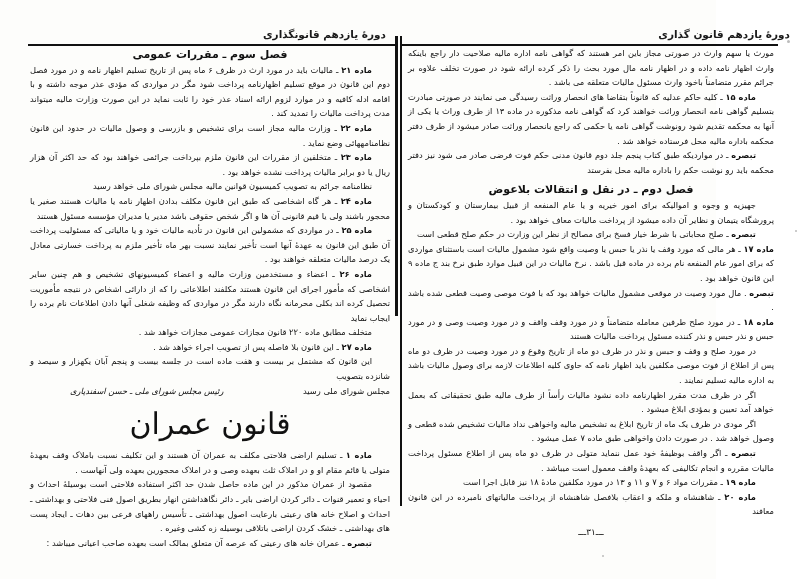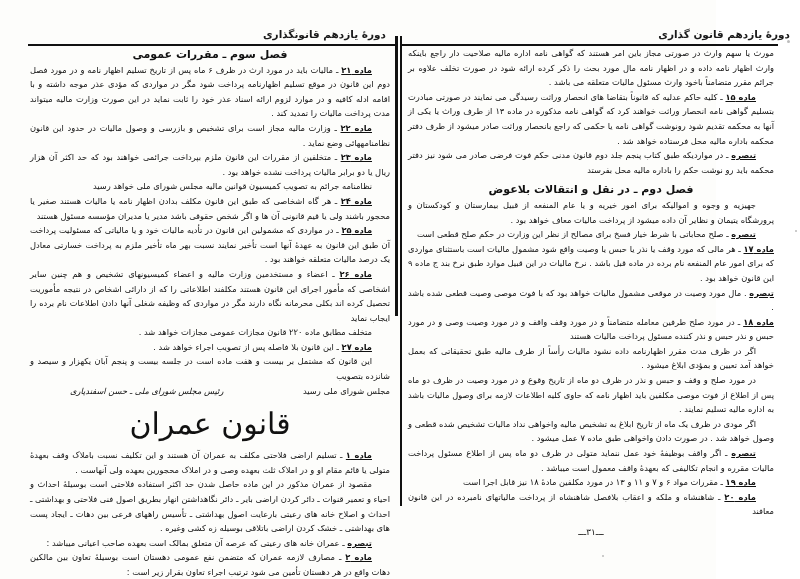--- a/index.html
+++ b/index.html
@@ -17,21 +17,21 @@
   .page-right .head-rule { left:0; right:22px; }
   .vert-rule { position:absolute; background:#111; width:3px; }
   .page-left .vert-rule { right:0; top:36px; height:280px; }
   .page-right .vert-rule { left:0; top:36px; height:470px; width:2px; }
   .body { position:absolute; font-size:8.3px; line-height:14.6px; text-align:justify; }
   .page-left .body { top:48px; left:30px; right:8px; }
   .page-right .body { top:46px; left:8px; right:26px; }
   .p { margin:0; text-indent:0; }
   .p.indent { text-indent:18px; }
   .section-title { text-align:center; font-size:11px; font-weight:bold; margin:0; }
-  .article-label { font-weight:bold;text-decoration:underline; }
+  .article-label { font-weight:bold; }
   .big-title { text-align:center; font-family:"DejaVu Serif", serif; font-size:30px; font-weight:normal; line-height:48px; margin:2px 0 0 0; letter-spacing:1px; }
   .signature-line { display:flex; justify-content:space-between; }
   .folio { text-align:center; font-size:9px; margin-top:6px; letter-spacing:1px; }
   .speck { position:absolute; background:#bbb; border-radius:50%; }
 </style>
 </head>
 <body>
 
 <div class="spread">
 
@@ -57,21 +57,20 @@
       <div class="signature-line">
         <span>مجلس شورای ملی رسید</span>
         <span style="margin-left:40px;font-style:italic;">رئیس مجلس شورای ملی ـ حسن اسفندیاری</span>
       </div>
 
       <h1 class="big-title">قانون عمران</h1>
 
       <p class="p indent"><span class="article-label">ماده ۱</span> <span>ـ تسلیم اراضی فلاحتی مکلف به عمران آن هستند و این تکلیف نسبت باملاک وقف بعهدهٔ متولی یا قائم مقام او و در املاک ثلث بعهده وصی و در املاک محجورین بعهده ولی آنهاست .</span></p>
       <p class="p indent"><span>مقصود از عمران مذکور در این ماده حاصل شدن حد اکثر استفاده فلاحتی است بوسیلهٔ احداث و احیاء و تعمیر قنوات ـ دائر کردن اراضی بایر ـ دائر نگاهداشتن انهار بطریق اصول فنی فلاحتی و بهداشتی ـ احداث و اصلاح خانه های رعیتی بارعایت اصول بهداشتی ـ تأسیس راههای فرعی بین دهات ـ ایجاد پست های بهداشتی ـ خشک کردن اراضی باتلاقی بوسیله زه کشی وغیره .</span></p>
       <p class="p indent"><span class="article-label">تبصره</span> <span>ـ عمران خانه های رعیتی که عرصه آن متعلق بمالک است بعهده صاحب اعیانی میباشد :</span></p>
-      <p class="p indent"><span class="article-label">ماده ۲</span> <span>ـ مصارف لازمه عمران که متضمن نفع عمومی دهستان است بوسیلهٔ تعاون بین مالکین دهات واقع در هر دهستان تأمین می شود ترتیب اجراء تعاون بقرار زیر است :</span></p>
 
     </div>
   </div>
 
   <div class="page page-right">
     <div class="running-head">دورهٔ یازدهم قانون گذاری</div>
     <div class="head-rule"></div>
     <div class="vert-rule"></div>
 
     <div class="body">
@@ -80,22 +79,22 @@
       <p class="p indent"><span class="article-label">ماده ۱۵</span> <span>ـ کلیه حاکم عدلیه که قانوناً بتقاضا های انحصار وراثت رسیدگی می نمایند در صورتی مبادرت بتسلیم گواهی نامه انحصار وراثت خواهند کرد که گواهی نامه مذکوره در ماده ۱۳ از طرف وراث یا یکی از آنها به محکمه تقدیم شود رونوشت گواهی نامه یا حکمی که راجع بانحصار وراثت صادر میشود از طرف دفتر محکمه باداره مالیه محل فرستاده خواهد شد .</span></p>
       <p class="p indent"><span class="article-label">تبصره</span> <span>ـ در مواردیکه طبق کتاب پنجم جلد دوم قانون مدنی حکم فوت فرضی صادر می شود نیز دفتر محکمه باید رو نوشت حکم را باداره مالیه محل بفرستد</span></p>
 
       <p class="section-title" style="margin-top:6px;">فصل دوم ـ در نقل و انتقالات بلاعوض</p>
 
       <p class="p indent"><span>جهیزیه و وجوه و اموالیکه برای امور خیریه و یا عام المنفعه از قبیل بیمارستان و کودکستان و پرورشگاه یتیمان و نظایر آن داده میشود از پرداخت مالیات معاف خواهد بود .</span></p>
       <p class="p indent"><span class="article-label">تبصره</span> <span>ـ صلح محاباتی با شرط خیار فسخ برای مصالح از نظر این وزارت در حکم صلح قطعی است</span></p>
       <p class="p"><span class="article-label">ماده ۱۷</span> <span>ـ هر مالی که مورد وقف یا نذر یا حبس یا وصیت واقع شود مشمول مالیات است باستثنای مواردی که برای امور عام المنفعه نام برده در ماده قبل باشد . نرخ مالیات در این قبیل موارد طبق نرخ بند ج ماده ۹ این قانون خواهد بود .</span></p>
       <p class="p"><span class="article-label">تبصره</span> <span>. مال مورد وصیت در موقعی مشمول مالیات خواهد بود که با فوت موصی وصیت قطعی شده باشد .</span></p>
       <p class="p"><span class="article-label">ماده ۱۸</span> <span>ـ در مورد صلح طرفین معامله متضامناً و در مورد وقف واقف و در مورد وصیت وصی و در مورد حبس و نذر حبس و نذر کننده مسئول پرداخت مالیات هستند</span></p>
+      <p class="p indent"><span>در مورد صلح و وقف و حبس و نذر در ظرف دو ماه از تاریخ وقوع و در مورد وصیت در ظرف دو ماه پس از اطلاع از فوت موصی مکلفین باید اظهار نامه که حاوی کلیه اطلاعات لازمه برای وصول مالیات باشد به اداره مالیه تسلیم نمایند .</span></p>
       <p class="p indent"><span>اگر در ظرف مدت مقرر اظهارنامه داده نشود مالیات رأساً از طرف مالیه طبق تحقیقاتی که بعمل خواهد آمد تعیین و بمؤدی ابلاغ میشود .</span></p>
-      <p class="p indent"><span>در مورد صلح و وقف و حبس و نذر در ظرف دو ماه از تاریخ وقوع و در مورد وصیت در ظرف دو ماه پس از اطلاع از فوت موصی مکلفین باید اظهار نامه که حاوی کلیه اطلاعات لازمه برای وصول مالیات باشد به اداره مالیه تسلیم نمایند .</span></p>
       <p class="p indent"><span>اگر مودی در ظرف یک ماه از تاریخ ابلاغ به تشخیص مالیه واخواهی نداد مالیات تشخیص شده قطعی و وصول خواهد شد . در صورت دادن واخواهی طبق ماده ۷ عمل میشود .</span></p>
       <p class="p indent"><span class="article-label">تبصره</span> <span>ـ اگر واقف بوظیفهٔ خود عمل ننماید متولی در ظرف دو ماه پس از اطلاع مسئول پرداخت مالیات مقرره و انجام تکالیفی که بعهدهٔ واقف معمول است میباشد .</span></p>
       <p class="p indent"><span class="article-label">ماده ۱۹</span> <span>ـ مقررات مواد ۶ و ۷ و ۱۱ و ۱۳ در مورد مکلفین مادهٔ ۱۸ نیز قابل اجرا است</span></p>
       <p class="p indent"><span class="article-label">ماده ۲۰</span> <span>ـ شاهنشاه و ملکه و اعقاب بلافصل شاهنشاه از پرداخت مالیاتهای نامبرده در این قانون معافند</span></p>
 
       <div class="folio">ـــ۳۱ـــ</div>
     </div>
   </div>
 
   <div class="speck" style="left:787px;top:40px;width:3px;height:3px;"></div>

